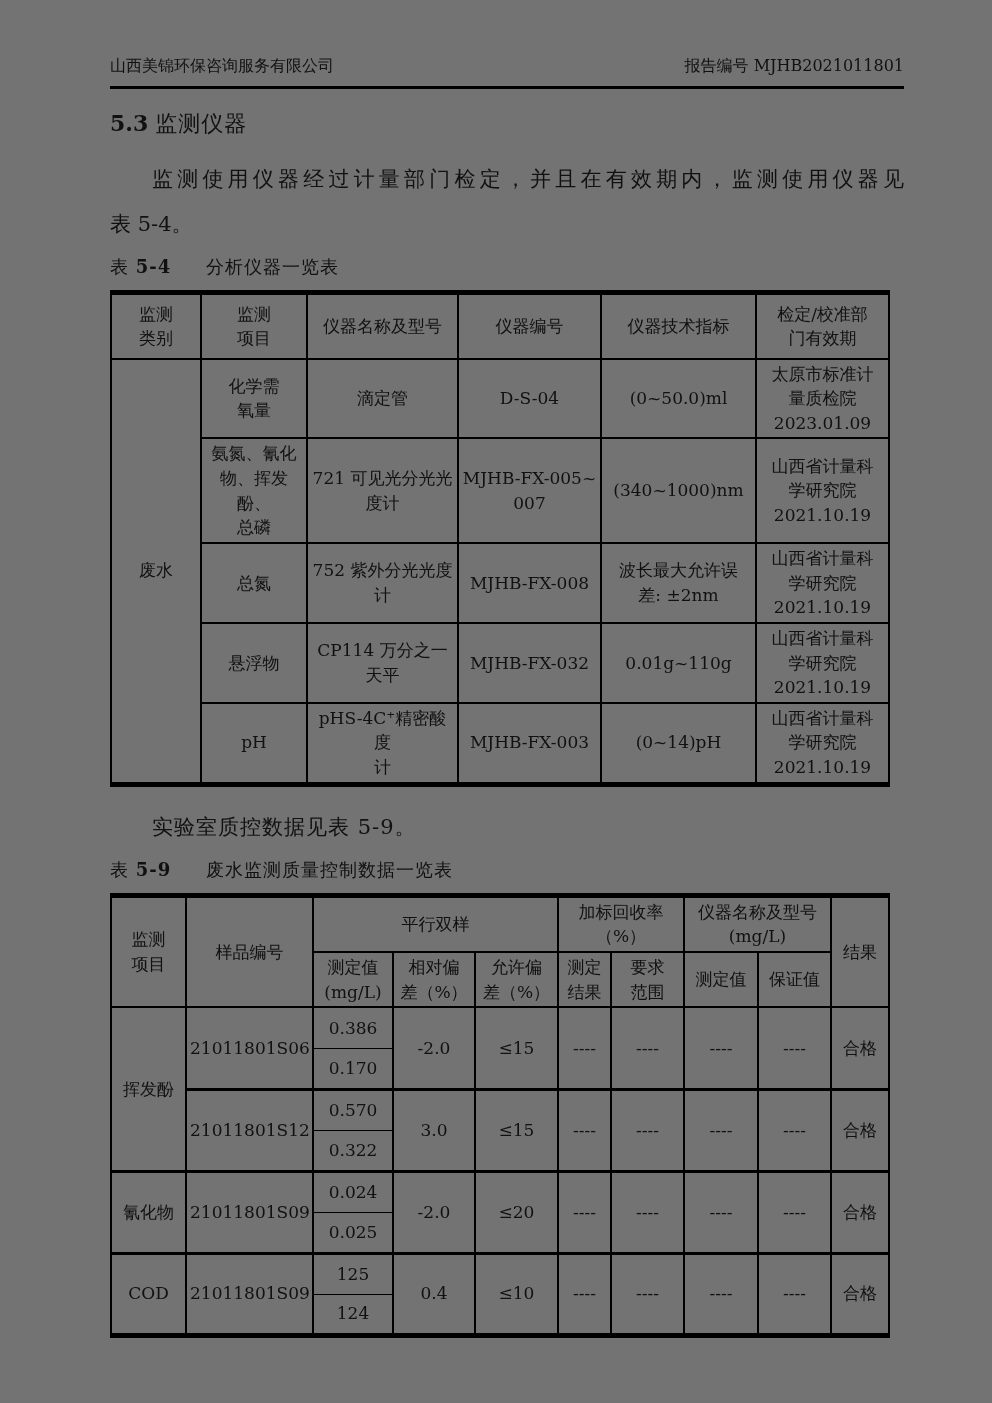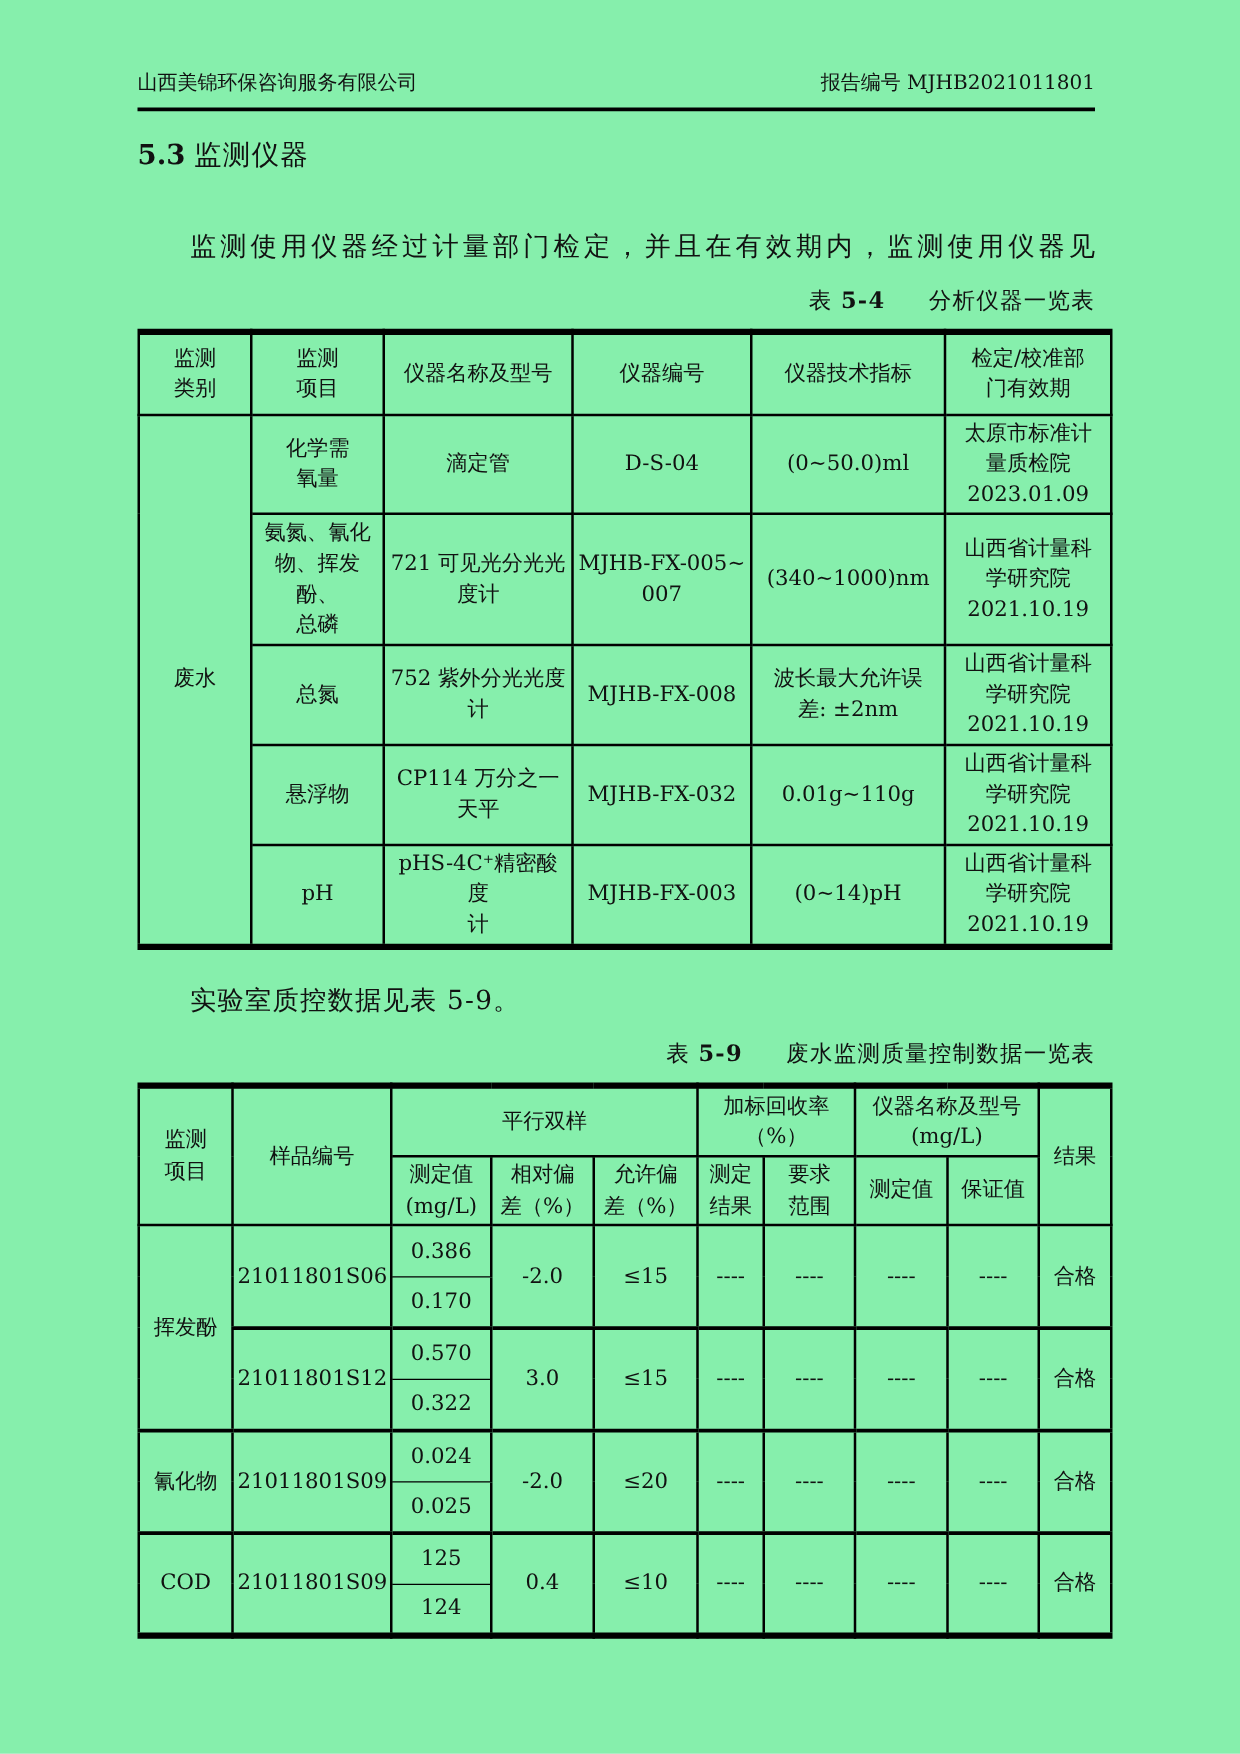--- a/index.html
+++ b/index.html
@@ -2,61 +2,61 @@
 <html lang="zh"><head>
 <meta charset="utf-8">
 <style>
   * { margin: 0; padding: 0; box-sizing: border-box; }
   html, body { background: #e8e8e8; }
   .page {
     position: relative;
     width: 992px;
     height: 1403px;
     margin: 0 auto;
-    background: #86efac;
+    background: #737373;
     color: #111;
     font-family: "DejaVu Serif", "Liberation Serif", serif;
-    padding: 56px 116px 0 110px;
+    padding: 56px 88px 0 110px;
   }
   
   .doc-header {
     display: flex;
     justify-content: space-between;
     align-items: flex-end;
     font-size: 16px;
     border-bottom: 3px solid #000;
     padding-bottom: 9px;
   }
   
   .sec-heading {
     margin-top: 20px;
     font-size: 22px;
     font-weight: normal;
     letter-spacing: 1px;
   }
   .sec-heading .num { font-weight: bold; letter-spacing: 0; margin-right: 7px; }
   .para-line1 {
-    margin-top: 44px;
+    margin-top: 26px;
     font-size: 21px;
     text-indent: 2em;
     text-align: justify;
     text-align-last: justify;
   }
   .para-line2 {
     margin-top: 17px;
     font-size: 21px;
   }
   .para-single {
     margin-top: 26px;
     font-size: 21px;
     text-indent: 2em;
     letter-spacing: 1px;
   }
   .tbl-caption {
-    text-align: right;
+    text-align: left;
     font-size: 18px;
     margin-top: 17px;
     margin-bottom: 11px;
     letter-spacing: 1px;
   }
   .tbl-caption .cap-num { font-weight: bold; }
   .tbl-caption .cap-title { margin-left: 28px; }
   
   table {
     border-collapse: collapse;
@@ -92,20 +92,21 @@
 <div class="page">
 
   <div class="doc-header">
     <span>山西美锦环保咨询服务有限公司</span>
     <span>报告编号 MJHB2021011801</span>
   </div>
 
   <h2 class="sec-heading"><span class="num">5.3</span><span>监测仪器</span></h2>
 
   <div class="para-line1">监测使用仪器经过计量部门检定，并且在有效期内，监测使用仪器见</div>
+  <div class="para-line2">表 5-4。</div>
 
   <div class="tbl-caption">
     <span class="cap-label">表</span>
     <span class="cap-num">5-4</span>
     <span class="cap-title">分析仪器一览表</span>
   </div>
 
   <table class="t54">
     <colgroup>
       <col style="width:90px">

